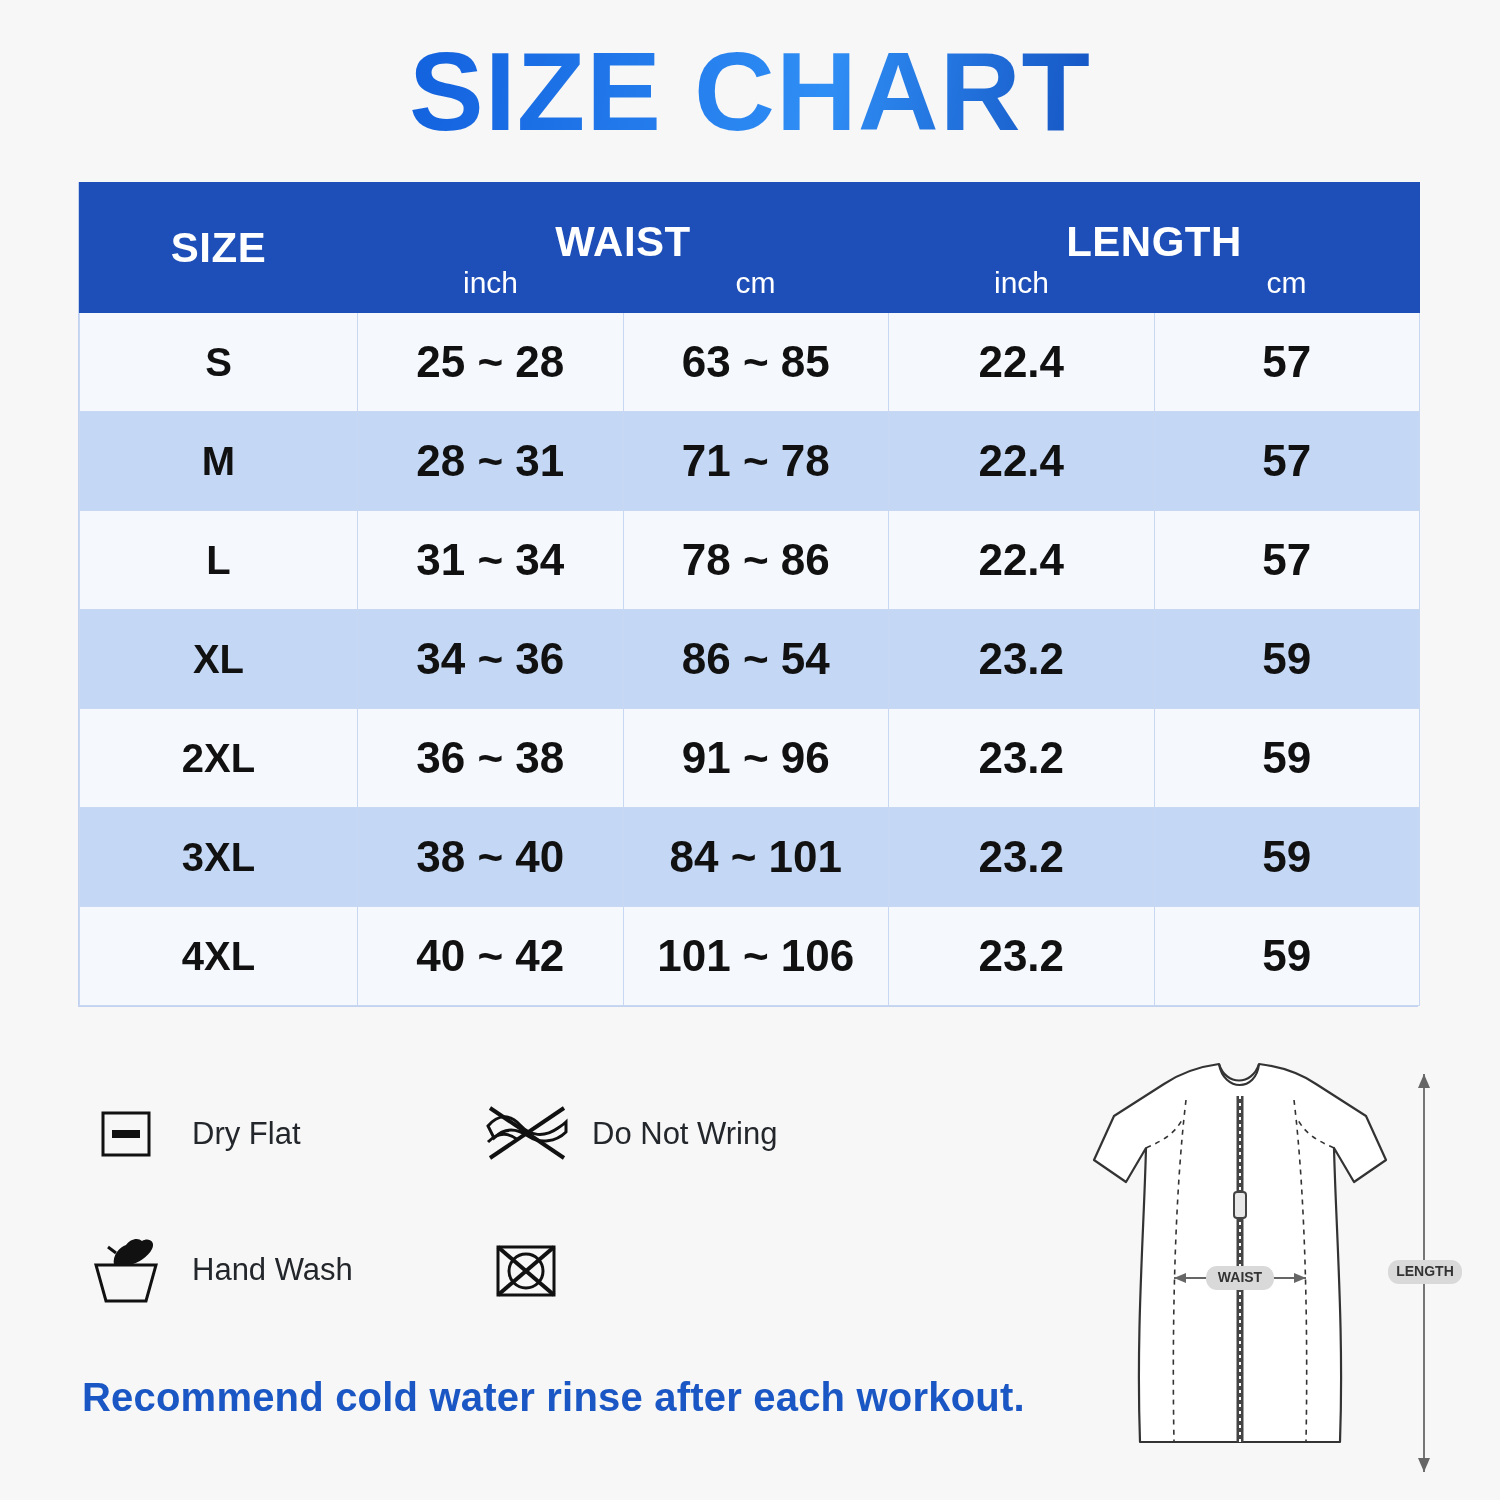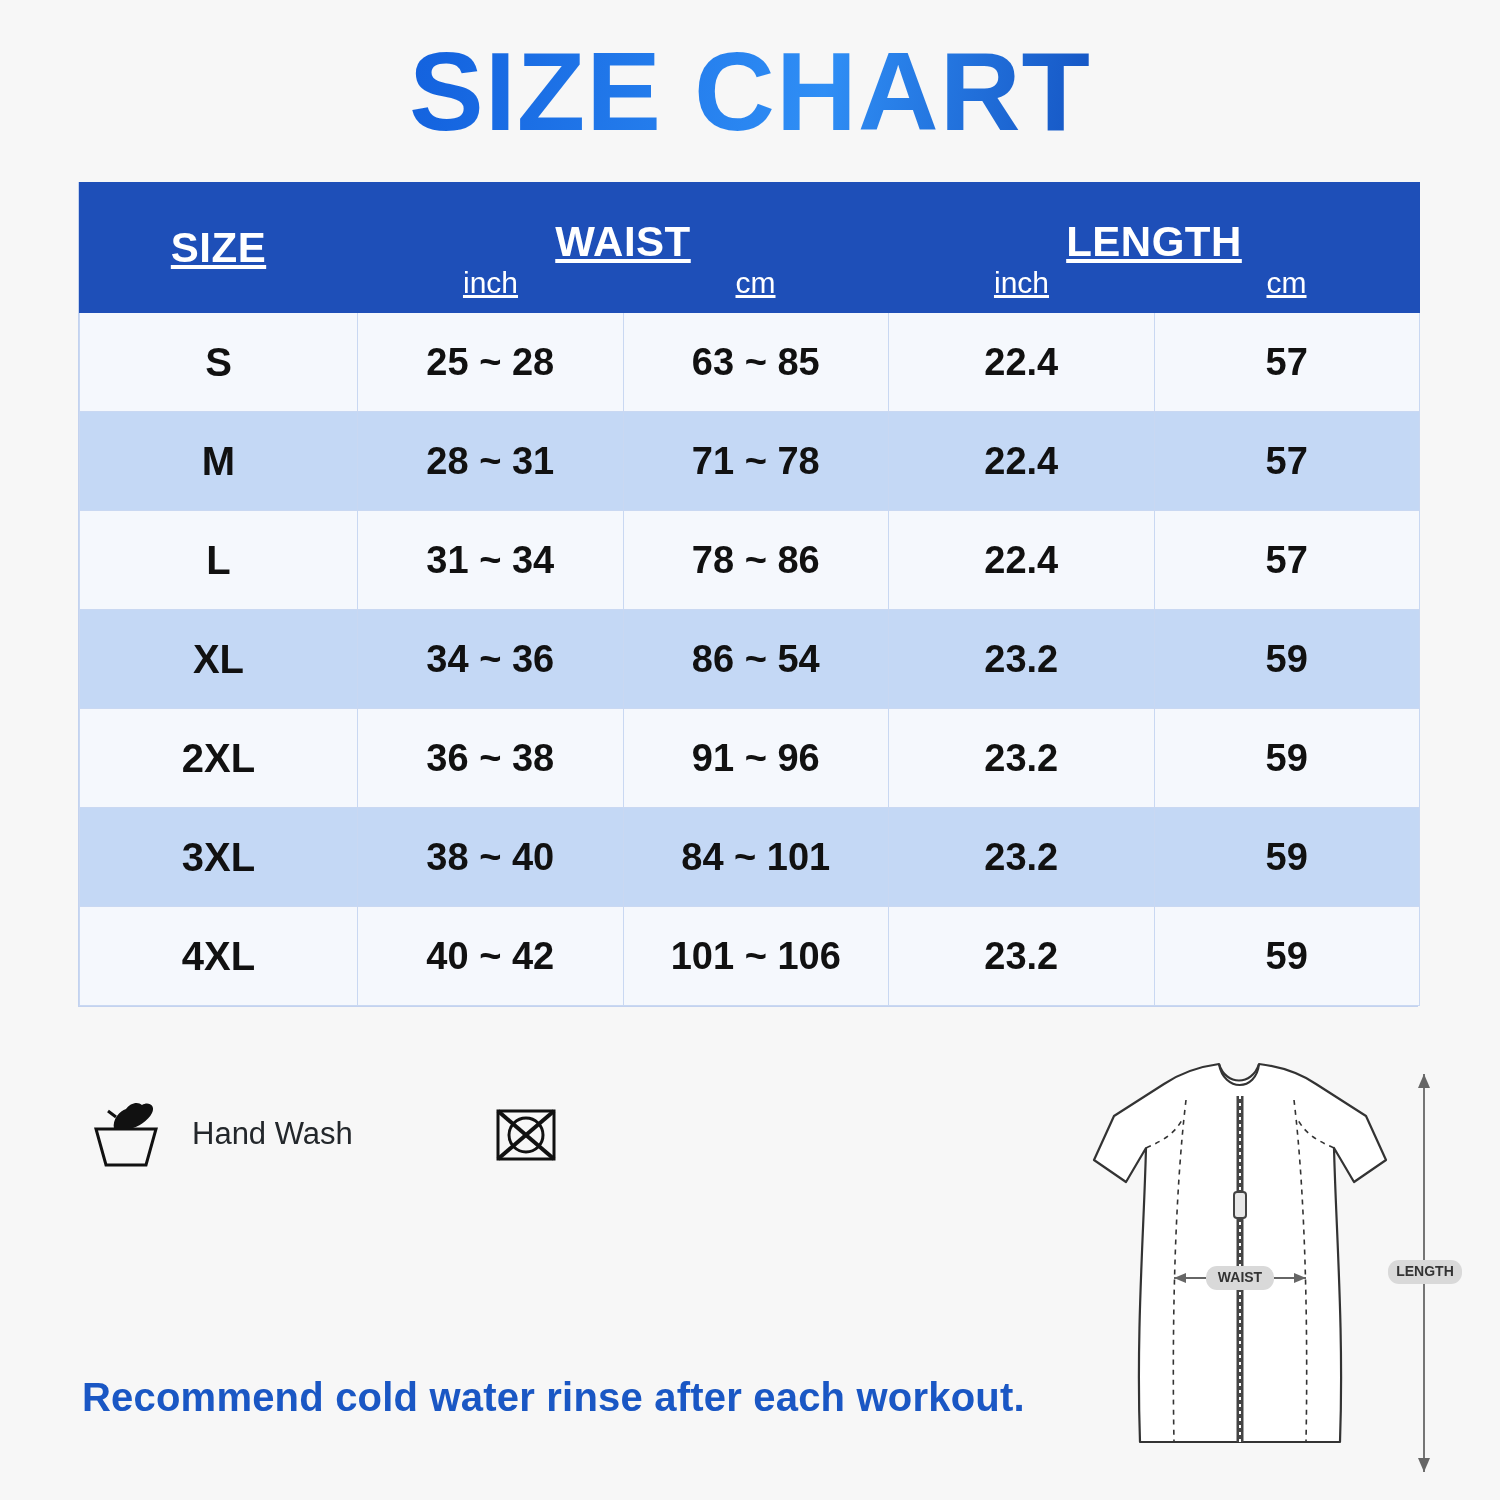--- a/index.html
+++ b/index.html
@@ -49,21 +49,20 @@
   }
   thead th {
     background: #1e4fb8;
     color: #ffffff;
     border: 1px solid #1e4fb8;
     padding: 0;
   }
   .hdr-group {
     height: 130px;
     position: relative;
-    text-decoration: underline;
   }
   .hdr-main {
     font-size: 42px;
     font-weight: bold;
     letter-spacing: 0.5px;
     padding-top: 22px;
   }
   .hdr-size {
     font-size: 42px;
     font-weight: bold;
@@ -76,21 +75,21 @@
   }
   .sub-units > div {
     flex: 1;
     font-size: 30px;
     font-weight: normal;
   }
   .col-div {
     border-left: 1px solid #ffffff;
   }
   tbody td {
-    font-size: 38px;
+    font-size: 44px;
     font-weight: bold;
     color: #111111;
     height: 99px;
     border: 1px solid #c9d8f2;
   }
   tbody tr.odd td { background: #f5f8fd; }
   tbody tr.even td { background: #c4d8f5; }
   td.size-cell { font-size: 40px; }
 
   
@@ -226,20 +225,42 @@
           <td>40 ~ 42</td>
           <td>101 ~ 106</td>
           <td>23.2</td>
           <td>59</td>
         </tr>
       </tbody>
     </table>
   </div>
 
   <div class="care-section">
+    <div class="care-row">
+      <div class="care-item first">
+        <div class="icon-box">
+          <svg width="70" height="70" viewBox="0 0 70 70">
+            <rect x="12" y="14" width="46" height="42" fill="none" stroke="#111" stroke-width="3"></rect>
+            <rect x="21" y="31" width="28" height="8" fill="#111"></rect>
+          </svg>
+        </div>
+        <div class="care-label">Dry Flat</div>
+      </div>
+      <div class="care-item">
+        <div class="icon-box">
+          <svg width="96" height="72" viewBox="0 0 96 72">
+            <path d="M10 28 C20 16, 32 16, 42 27 C52 38, 66 40, 80 30 C86 26, 88 24, 88 24 L88 34 C78 44, 62 46, 50 38 C38 30, 26 30, 16 40 Z" fill="none" stroke="#111" stroke-width="3"></path>
+            <path d="M10 44 C20 34, 30 34, 40 42" fill="none" stroke="#111" stroke-width="3"></path>
+            <line x1="12" y1="10" x2="86" y2="60" stroke="#111" stroke-width="4"></line>
+            <line x1="86" y1="10" x2="12" y2="60" stroke="#111" stroke-width="4"></line>
+          </svg>
+        </div>
+        <div class="care-label">Do Not Wring</div>
+      </div>
+    </div>
 
     <div class="care-row">
       <div class="care-item first">
         <div class="icon-box">
           <svg width="80" height="78" viewBox="0 0 80 78">
             <path d="M10 34 L70 34 L60 70 L20 70 Z" fill="none" stroke="#111" stroke-width="3"></path>
             <path d="M28 34 C26 24, 34 16, 40 14 C44 8, 52 6, 56 10 C62 6, 70 10, 66 18 C62 26, 52 32, 44 34 Z" fill="#111"></path>
             <path d="M30 22 L22 16" stroke="#111" stroke-width="3"></path>
           </svg>
         </div>

